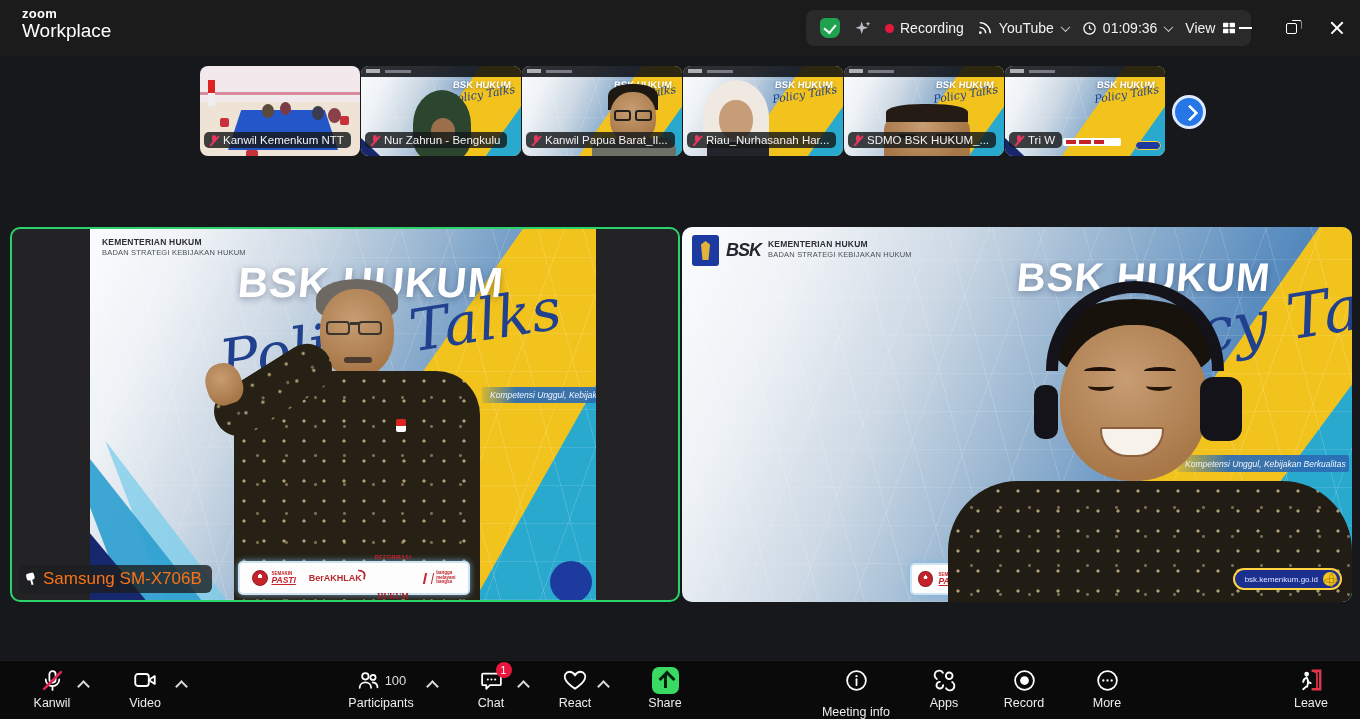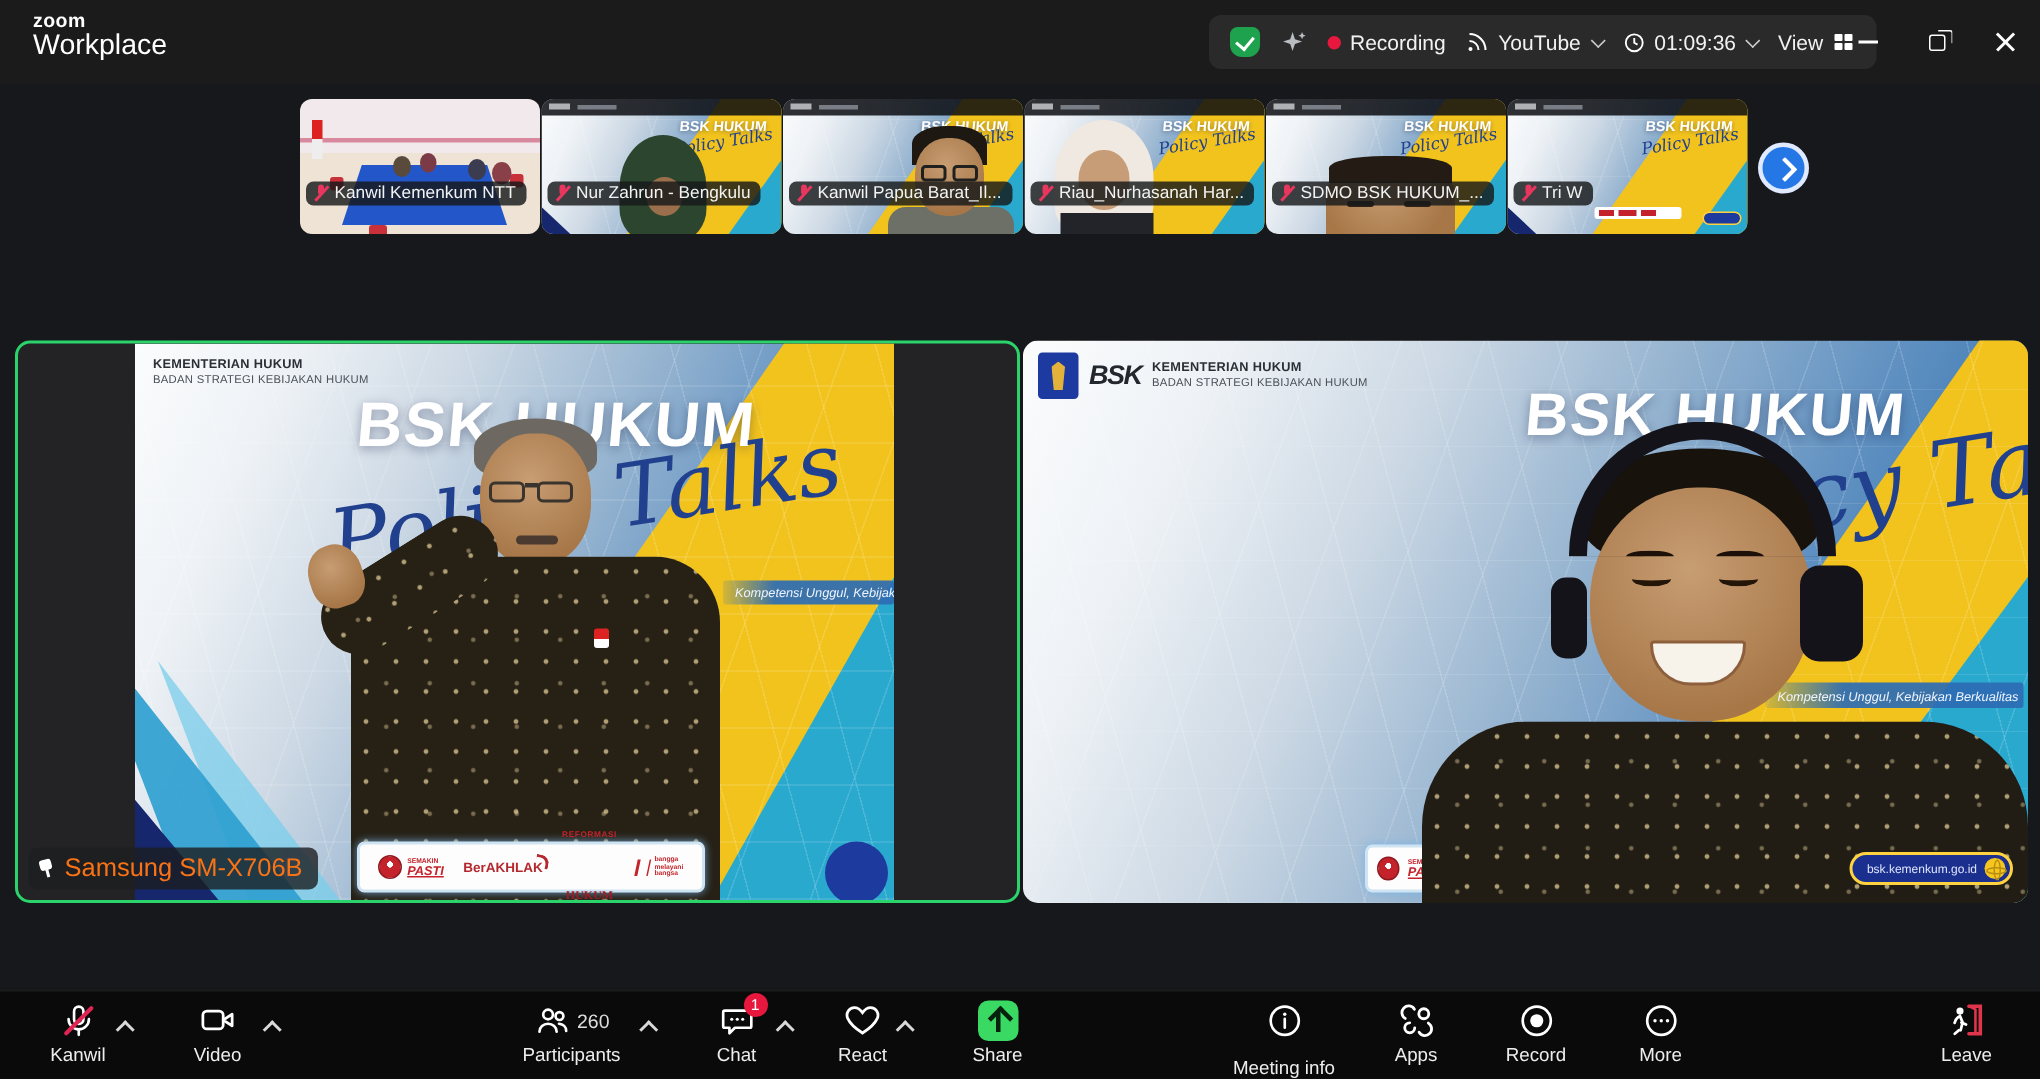--- a/index.html
+++ b/index.html
@@ -26,21 +26,21 @@
   .wb-rest .sq { width:11px; height:11px; border:1.4px solid #fff; border-radius:2px; position:relative; background:#1b1b1b; }
   .wb-rest .sq::before { content:""; position:absolute; left:2px; top:-4px; width:11px; height:11px; border:1.4px solid #fff; border-radius:2px; clip-path:polygon(28% 0,100% 0,100% 72%,78% 72%,78% 28%,28% 28%); }
   .wb-close { position:relative; }
   .wb-close::before,.wb-close::after { content:""; position:absolute; width:16px; height:1.8px; background:#fff; }
   .wb-close::before { transform:rotate(45deg); }
   .wb-close::after { transform:rotate(-45deg); }
 
   
   .filmstrip { position:absolute; left:200px; top:66px; display:flex; gap:1px; }
   .thumb { position:relative; width:160px; height:90px; border-radius:8px; overflow:hidden; background:#0d0d0d; }
-  .tlabel { position:absolute; left:4px; bottom:19px; display:flex; align-items:flex-start; gap:4px;
+  .tlabel { position:absolute; left:4px; bottom:8px; display:flex; align-items:flex-end; gap:4px;
     background:rgba(22,24,26,.82); border-radius:5px; padding:2px 7px 2px 4px; max-width:150px; }
   .tlabel span { color:#f2f2f2; font-size:11.5px; white-space:nowrap; overflow:hidden; text-overflow:ellipsis; }
   .next-btn { position:absolute; left:1172px; top:95px; width:34px; height:34px; border-radius:50%;
     background:#2577e6; border:3px solid #dfe9ff; }
   .next-btn::after { content:""; position:absolute; left:9px; top:9px; width:9px; height:9px;
     border-top:3px solid #fff; border-right:3px solid #fff; transform:rotate(45deg); border-radius:1px; }
 
   
   .bsk-base { position:absolute; inset:0;
     background:linear-gradient(115deg,#fbfcfd 0%,#eef2f6 16%,#ccd8e4 34%,#96b4d0 52%,#5f90c1 70%,#3a77b2 85%,#2e6aa8 100%); }
@@ -473,21 +473,21 @@
     <div class="tb-caret" style="left:177px"></div>
 
     <div class="tb-item" style="left:336px">
       <div class="tb-icon">
         <svg class="icn" width="25" height="25" viewBox="0 0 24 24" fill="none" stroke="#fff" stroke-width="1.7" stroke-linecap="round">
           <circle cx="9" cy="8" r="3.1"></circle>
           <path d="M3.5 19c0-3.1 2.5-5.1 5.5-5.1s5.5 2 5.5 5.1"></path>
           <circle cx="16.3" cy="9" r="2.5"></circle>
           <path d="M16 13.9c2.6.3 4.6 2 4.6 4.6"></path>
         </svg>
-        <span class="count">260</span>
+        <span class="count">100</span>
       </div>
       <div class="tb-label">Participants</div>
     </div>
     <div class="tb-caret" style="left:428px"></div>
 
     <div class="tb-item" style="left:446px">
       <div class="tb-icon" style="position:relative;">
         <svg class="icn" width="25" height="25" viewBox="0 0 24 24" fill="none" stroke="#fff" stroke-width="1.7" stroke-linejoin="round">
           <path d="M4 5.5h16a1 1 0 0 1 1 1v9a1 1 0 0 1-1 1h-9.5L7 20v-3.5H4a1 1 0 0 1-1-1v-9a1 1 0 0 1 1-1z"></path>
           <circle cx="8.5" cy="11" r="1" fill="#fff" stroke="none"></circle>

